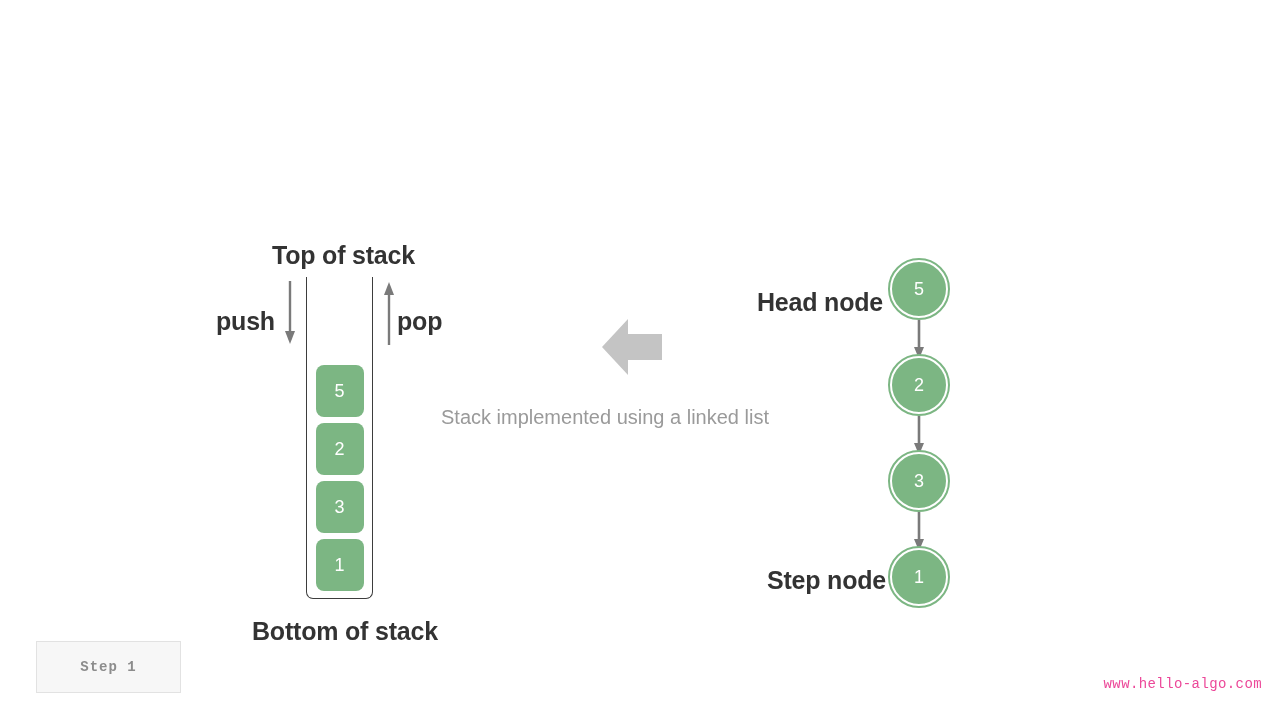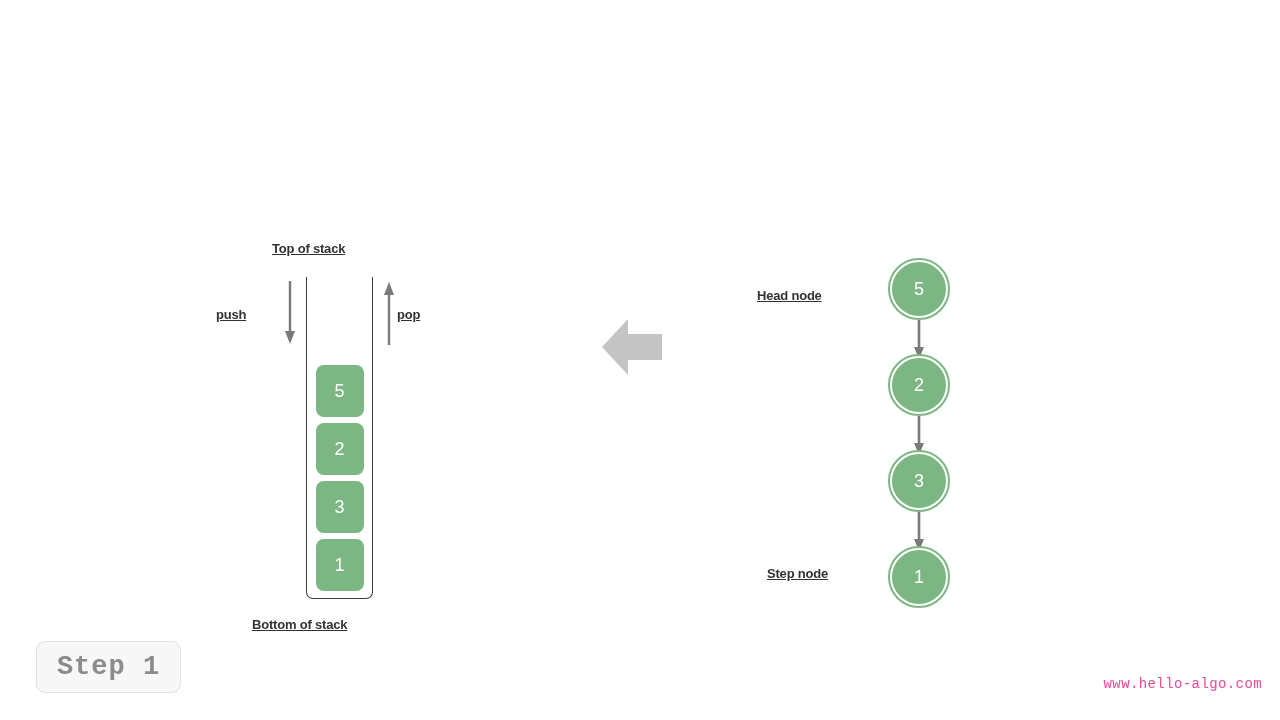--- a/index.html
+++ b/index.html
@@ -17,25 +17,24 @@
     width: 1280px;
     height: 720px;
     background: #ffffff;
   }
 
   
   .label-bold {
     position: absolute;
     font-family: "Liberation Sans", sans-serif;
     font-weight: bold;
-    font-size: 13px;
+    font-size: 25px;
     color: #333333;
     white-space: nowrap;
     letter-spacing: -0.2px;
-    text-decoration: underline;
   }
 
   .caption {
     position: absolute;
     font-family: "Liberation Sans", sans-serif;
     font-size: 20px;
     color: #9a9a9a;
     white-space: nowrap;
   }
 
@@ -112,26 +111,26 @@
 
   
   #step-badge {
     position: absolute;
     left: 36px;
     top: 641px;
     width: 145px;
     height: 52px;
     background: #f7f7f7;
     border: 1.4px solid #e2e2e2;
-    border-radius: 9px;
+    border-radius: 0;
     display: flex;
     align-items: center;
     justify-content: center;
     font-family: "Liberation Mono", monospace;
-    font-size: 27px;
+    font-size: 14px;
     font-weight: bold;
     color: #8c8c8c;
     letter-spacing: 1px;
   }
 
   
   #watermark {
     position: absolute;
     right: 18px;
     top: 676px;
@@ -169,20 +168,21 @@
     <div class="stack-cell" style="top:204px;">3</div>
     <div class="stack-cell" style="top:262px;">1</div>
   </div>
 
   <div class="label-bold" style="left:252px; top:617px;text-align:right;">Bottom of stack</div>
 
   <svg id="transform-arrow" viewBox="0 0 60 58">
     <polygon points="0,29 26,1 26,16 60,16 60,42 26,42 26,57" fill="#c4c4c4"></polygon>
   </svg>
 
+  <div class="caption" style="left:441px; top:406px;">Stack implemented using a linked list</div>
 
   <div class="label-bold" style="left:757px; top:288px;">Head node</div>
 
   <div class="label-bold" style="left:767px; top:566px;">Step node</div>
 
   <div class="ll-node" style="left:890px; top:260px;">5</div>
 
   <svg class="ll-link" style="left:912px; top:320px;" viewBox="0 0 14 40">
     <line x1="7" y1="0" x2="7" y2="30" stroke="#7a7a7a" stroke-width="2.6"></line>
     <polygon points="7,39 2,27 12,27" fill="#7a7a7a"></polygon>

